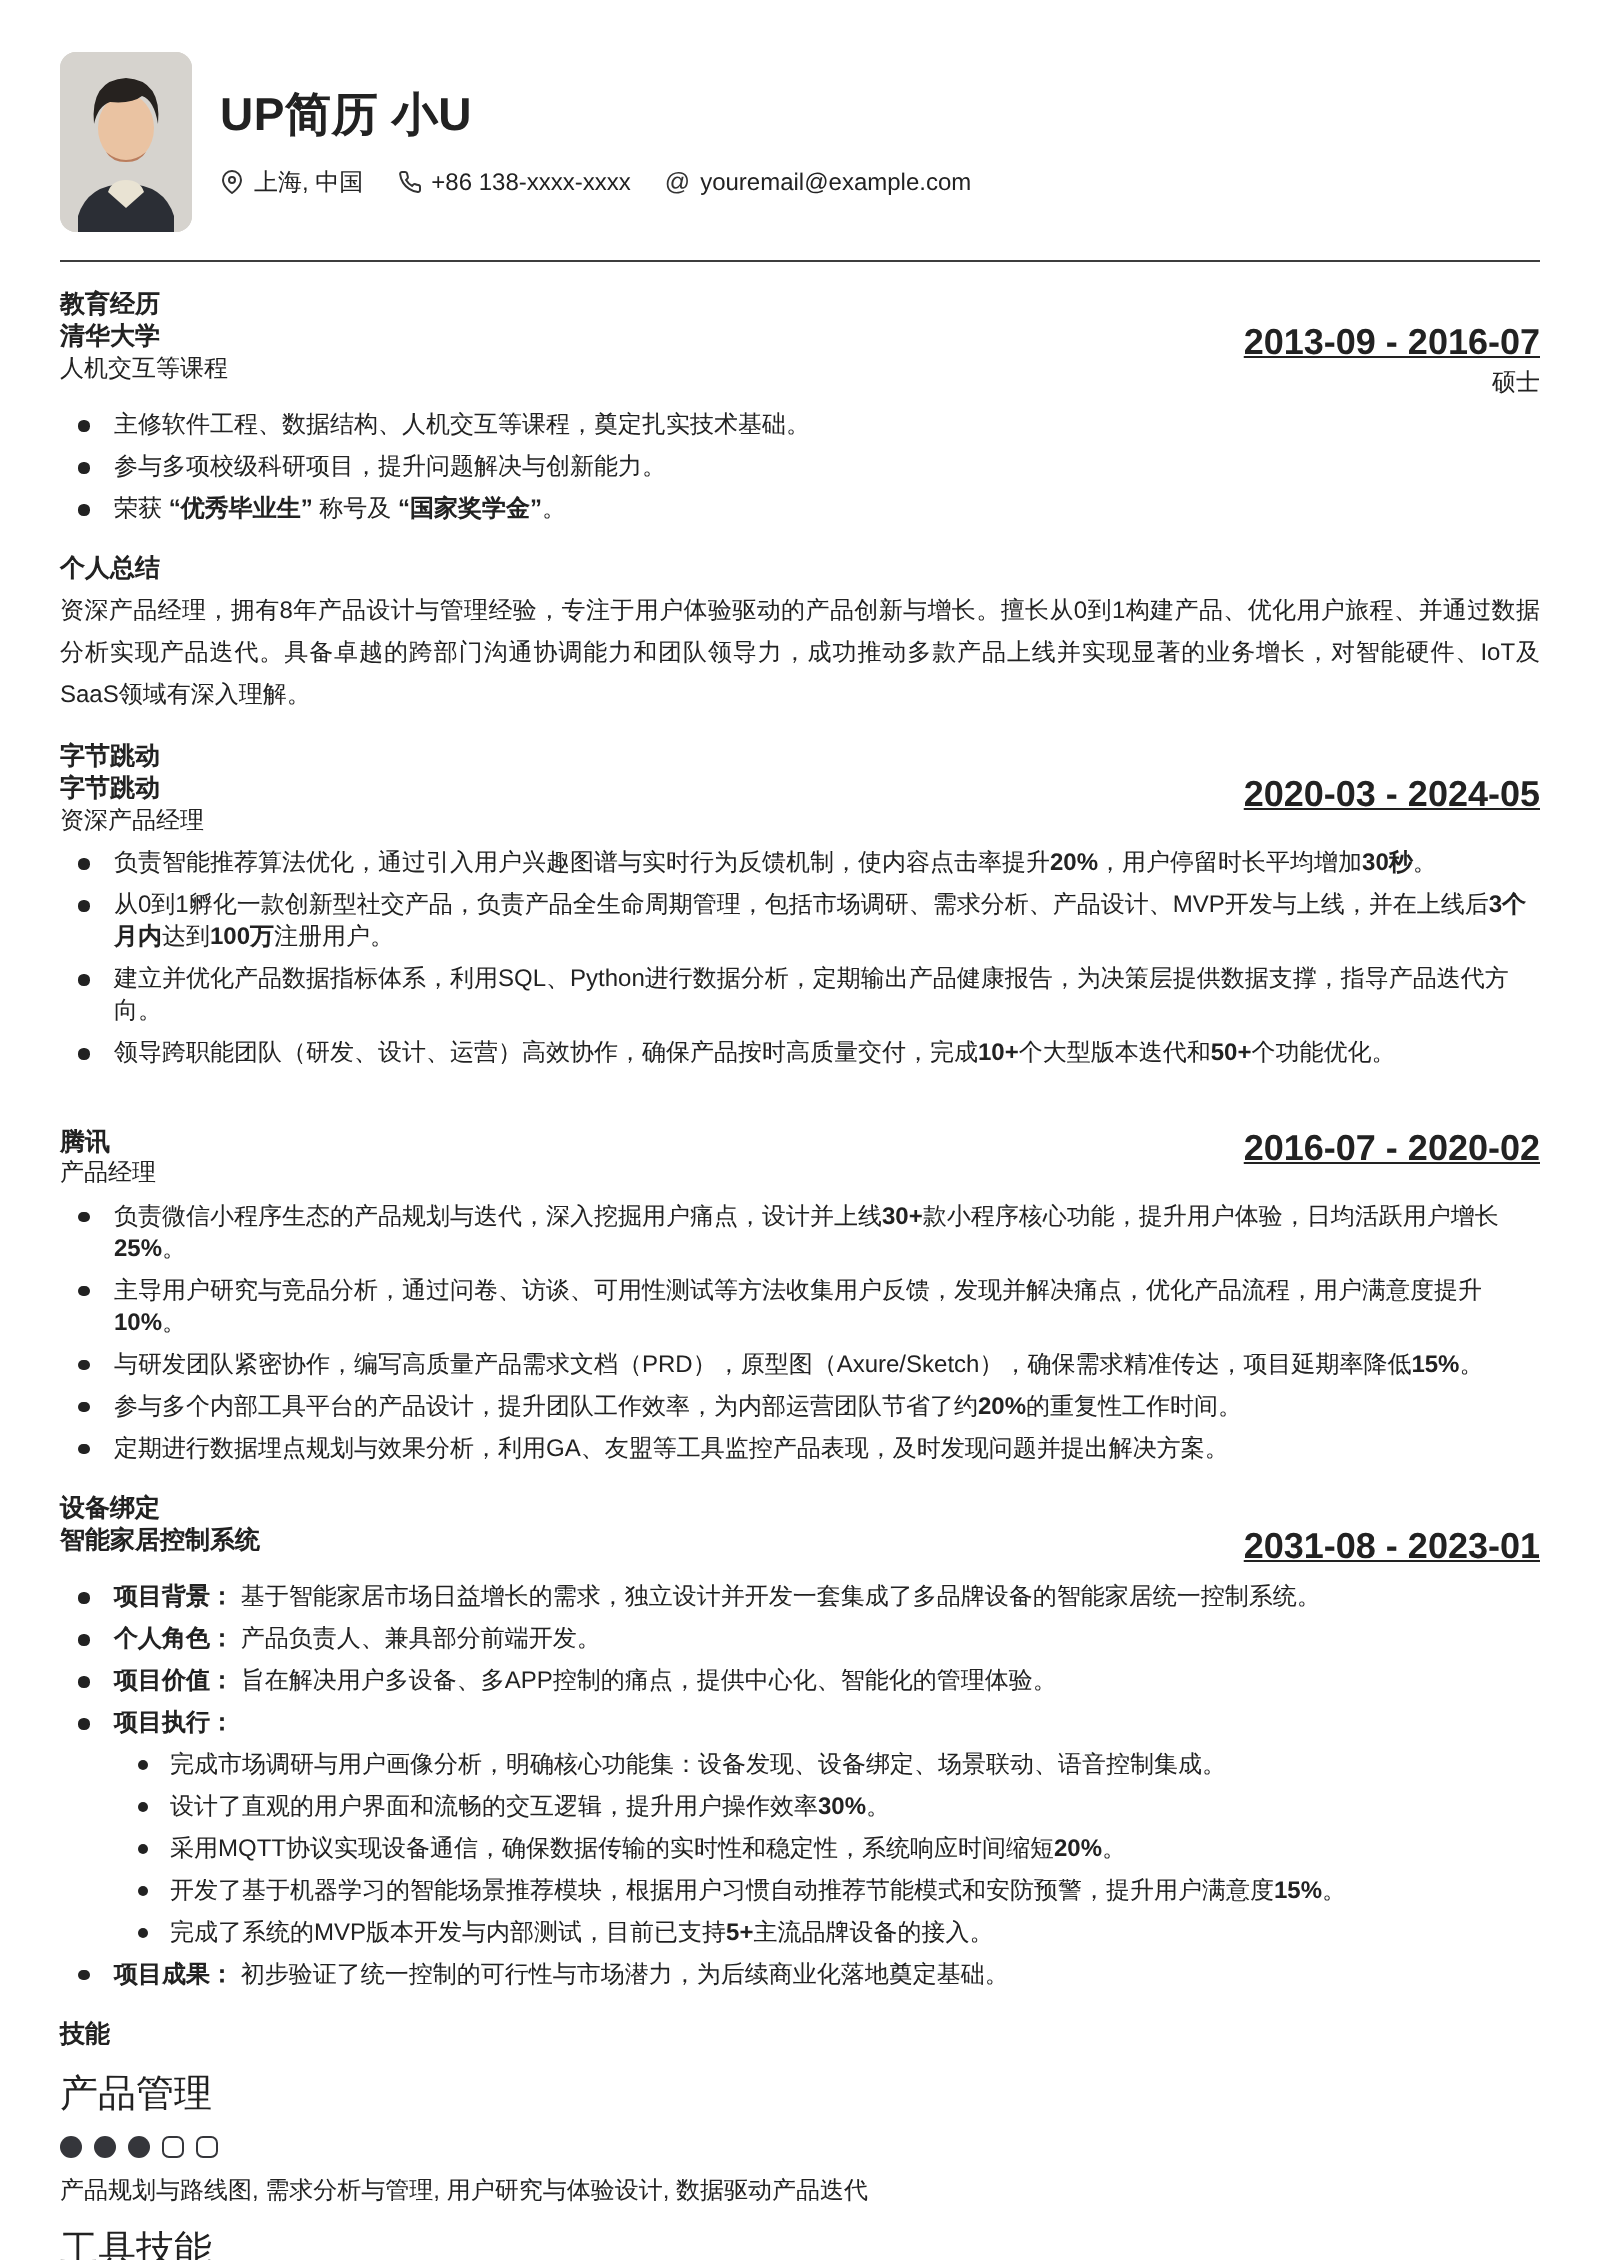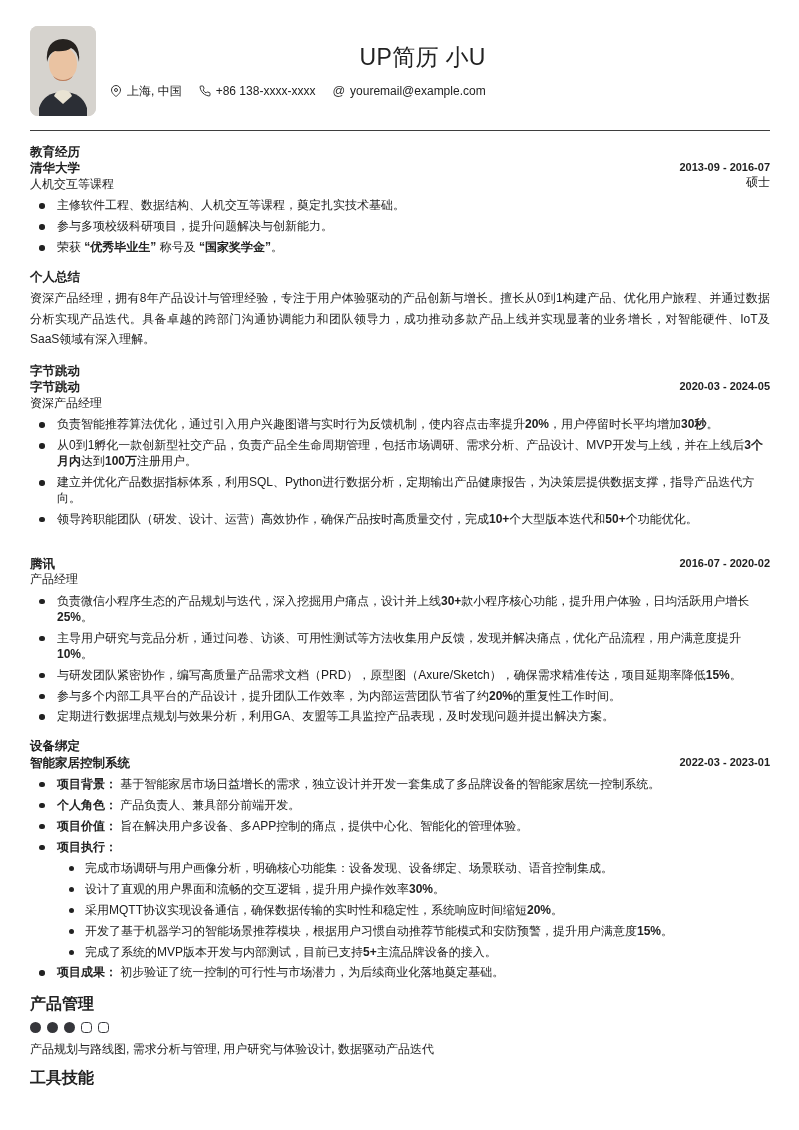--- a/index.html
+++ b/index.html
@@ -7,47 +7,47 @@
     width:799px;height:1130px;box-sizing:border-box;
     padding:26px 29px 0 30px;overflow:hidden;
     font-family:"Liberation Sans","DejaVu Sans",sans-serif;
     font-size:12px;line-height:1.3;color:#222;background:#fff;
   }
   b{font-weight:700;}
   
   .header{display:flex;align-items:center;gap:14px;}
   .avatar{width:66px;height:90px;border-radius:8px;overflow:hidden;flex:0 0 auto;background:#d6d3ce;}
   .avatar svg{display:block;}
-  h1.name{font-size:23px;font-weight:400;margin:0 0 11px;letter-spacing:.3px;text-align:right;}
+  h1.name{font-size:23px;font-weight:700;margin:0 0 11px;letter-spacing:.3px;}
   .contact{display:flex;gap:17px;font-size:12px;}
   .contact-item{display:flex;gap:5px;align-items:center;}
   .cicon{width:12px;height:12px;flex:0 0 auto;}
   .cicon svg{display:block;}
   .at-glyph{font-size:12.5px;line-height:1;color:#333;}
   hr.rule{border:none;border-top:1.6px solid #3e3e3e;margin:14px 0 0;}
   
   section{margin-top:13px;}
   h2.section-title{font-size:12.5px;font-weight:600;margin:0;line-height:1.3;}
   .entry-head{display:flex;justify-content:space-between;align-items:flex-start;}
   .entry-title{font-weight:700;font-size:12.5px;line-height:1.3;}
   .entry-sub{font-size:12px;line-height:1.3;}
   .entry-right{text-align:right;}
-  .entry-date{font-weight:700;font-size:11px;white-space:nowrap;}
+  .entry-date{font-weight:700;font-size:18px;white-space:nowrap;text-decoration:underline;}
   ul.bullets{list-style:none;margin:6px 0 0;padding:0;}
   li.bullet{position:relative;padding-left:27px;margin-bottom:5px;line-height:1.33;}
   li.bullet::before{content:"";position:absolute;left:9px;top:5px;width:5.5px;height:5.5px;border-radius:50%;background:#222;}
   ul.subs{list-style:none;margin:5px 0 0;padding:0;}
   ul.subs li.bullet{padding-left:28px;margin-bottom:5px;}
   ul.subs li.bullet::before{left:12px;width:5px;height:5px;}
   .summary-text{margin:3px 0 0;line-height:1.72;text-align:justify;}
   .job{margin-bottom:28px;}
   .job:last-child{margin-bottom:0;}
   
   .skill-group{margin-top:11px;}
-  .skill-name{font-weight:700;font-size:16px;line-height:1.3;}
+  .skill-name{font-weight:400;font-size:19px;line-height:1.3;}
   .skill-dots{display:flex;gap:6px;margin:7px 0 8px;min-height:0;}
   .dot{width:11px;height:11px;box-sizing:border-box;display:inline-block;}
   .dot.filled{background:#35363b;border-radius:50%;}
   .dot.empty{border:1.8px solid #35363b;border-radius:3.5px;background:#fff;}
   .skill-detail{font-size:12px;line-height:1.35;}
 </style>
 </head>
 <body>
 
 <div class="page">
@@ -170,21 +170,21 @@
               <li class="bullet">定期进行数据埋点规划与效果分析，利用GA、友盟等工具监控产品表现，及时发现问题并提出解决方案。</li>
             </ul>
         </div>
       </div>
   </section>
 
   <section>
     <h2 class="section-title">设备绑定</h2>
     <div class="entry-head">
       <div class="entry-title">智能家居控制系统</div>
-      <div class="entry-date">2022-03 - 2023-01</div>
+      <div class="entry-date">2031-08 - 2023-01</div>
     </div>
     <ul class="bullets">
 
         <li class="bullet">
           <span><b>项目背景：</b> 基于智能家居市场日益增长的需求，独立设计并开发一套集成了多品牌设备的智能家居统一控制系统。</span>
           <ul class="subs">
             
           </ul>
         </li>
 
@@ -221,20 +221,21 @@
         <li class="bullet">
           <span><b>项目成果：</b> 初步验证了统一控制的可行性与市场潜力，为后续商业化落地奠定基础。</span>
           <ul class="subs">
             
           </ul>
         </li>
       </ul>
   </section>
 
   <section>
+    <h2 class="section-title">技能</h2>
     <div>
 
         <div class="skill-group">
           <div class="skill-name">产品管理</div>
           <div class="skill-dots">
             <span class="dot filled"></span>
             <span class="dot filled"></span>
             <span class="dot filled"></span>
             <span class="dot empty"></span>
             <span class="dot empty"></span>

